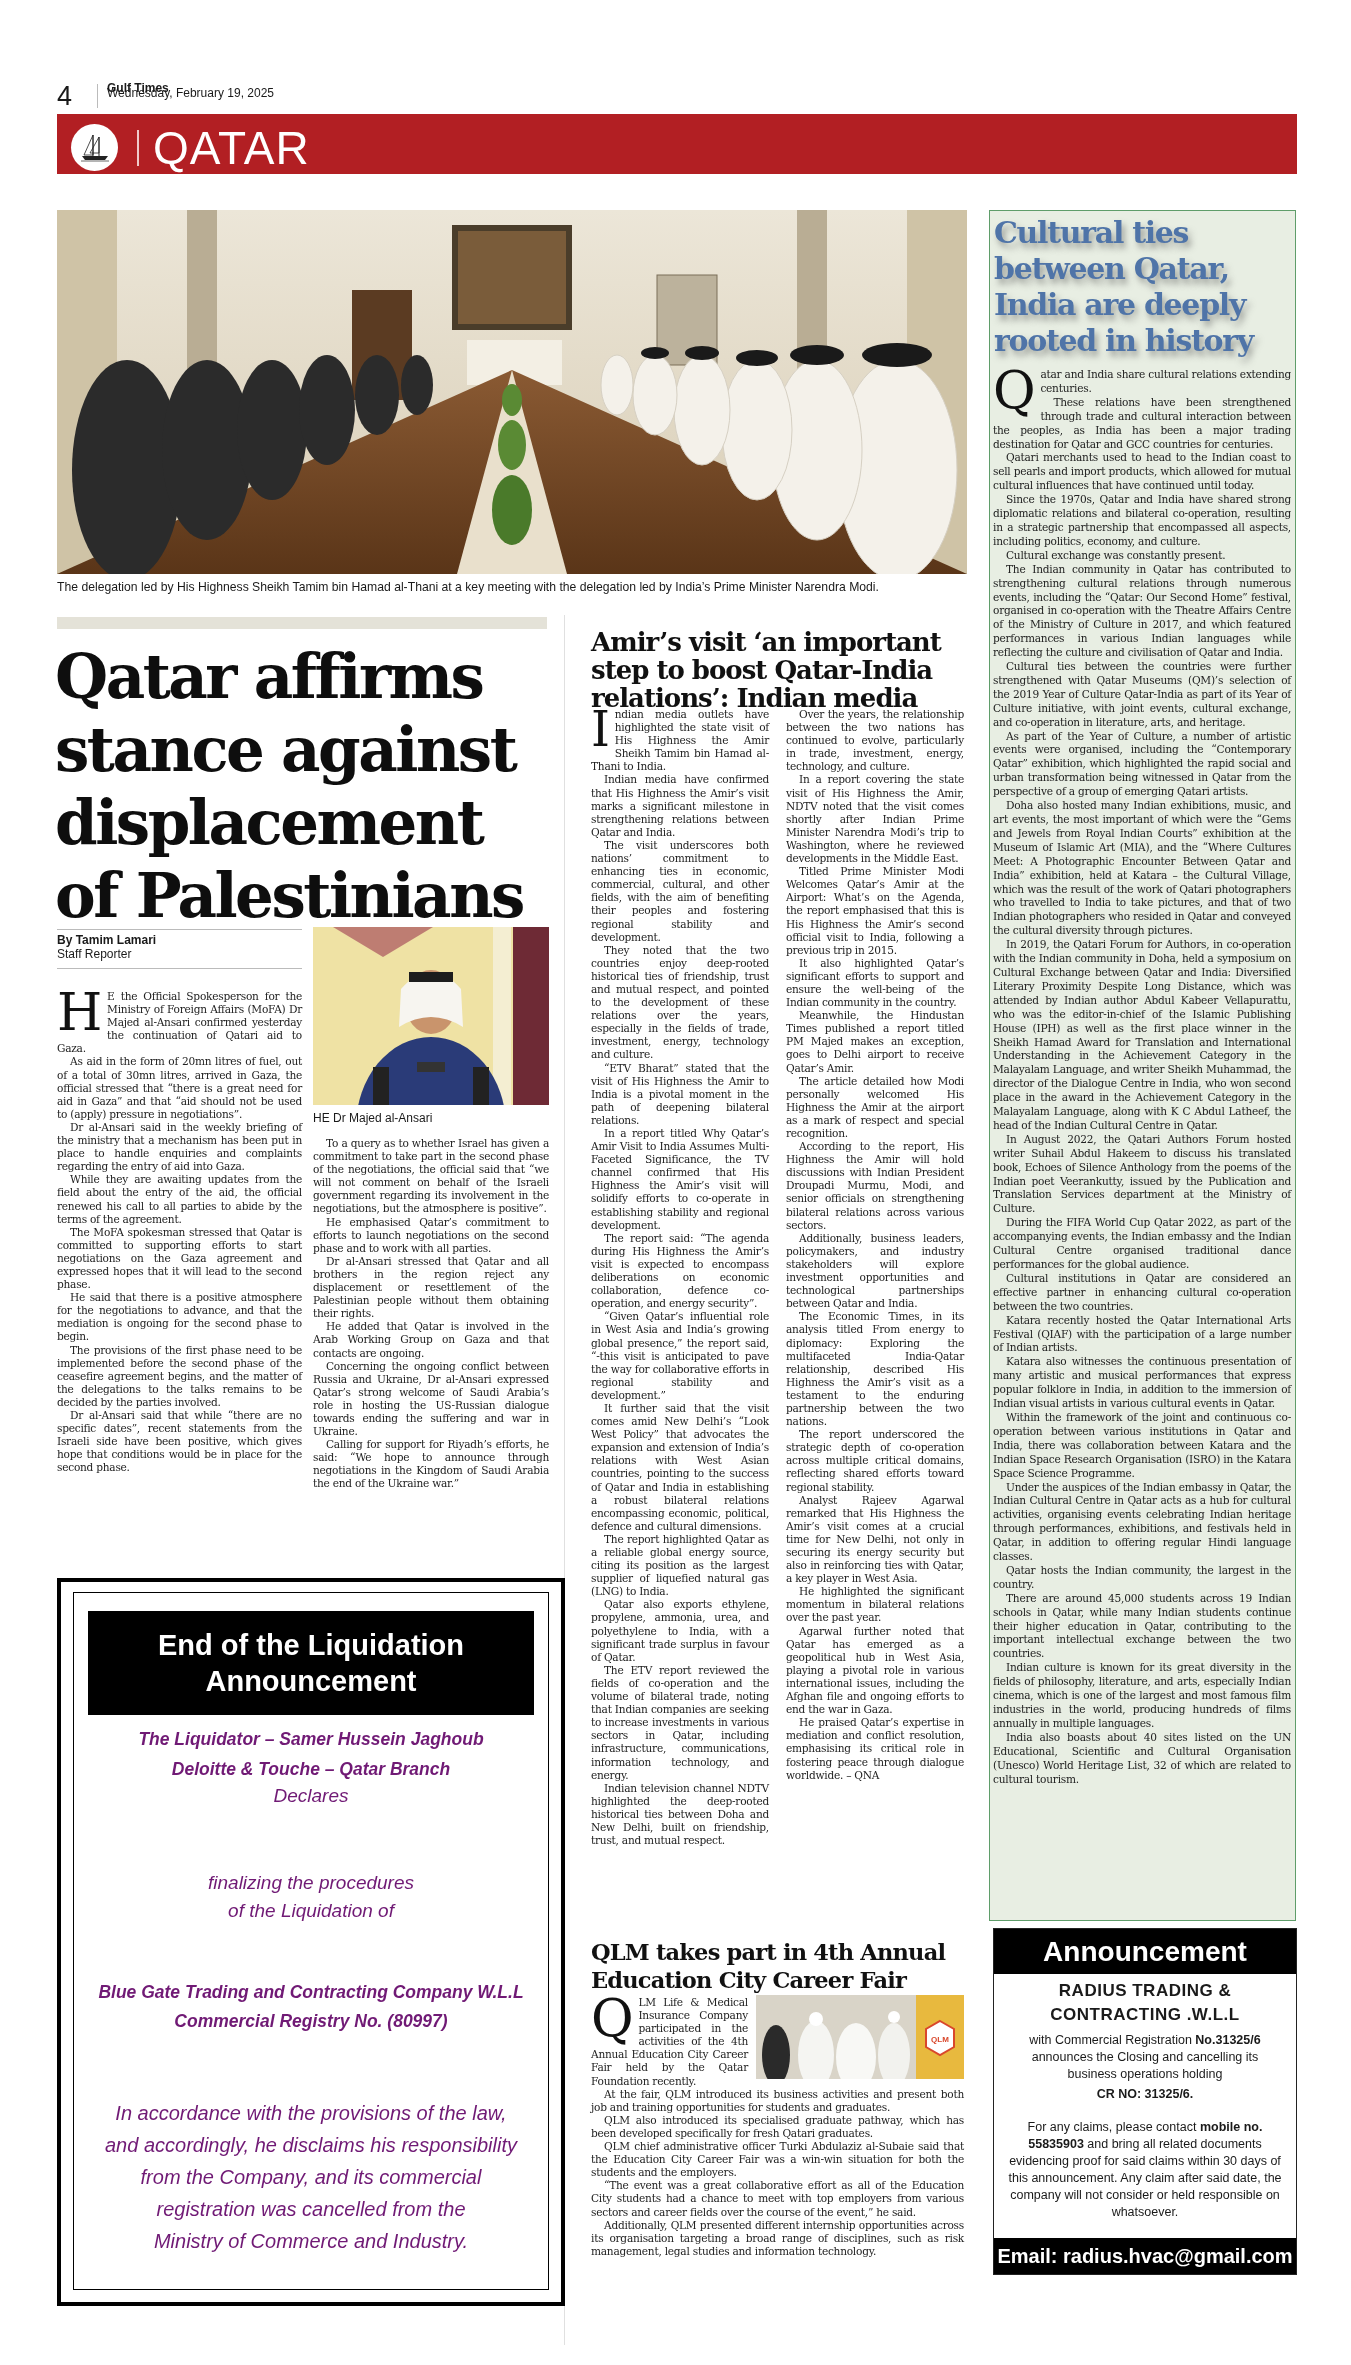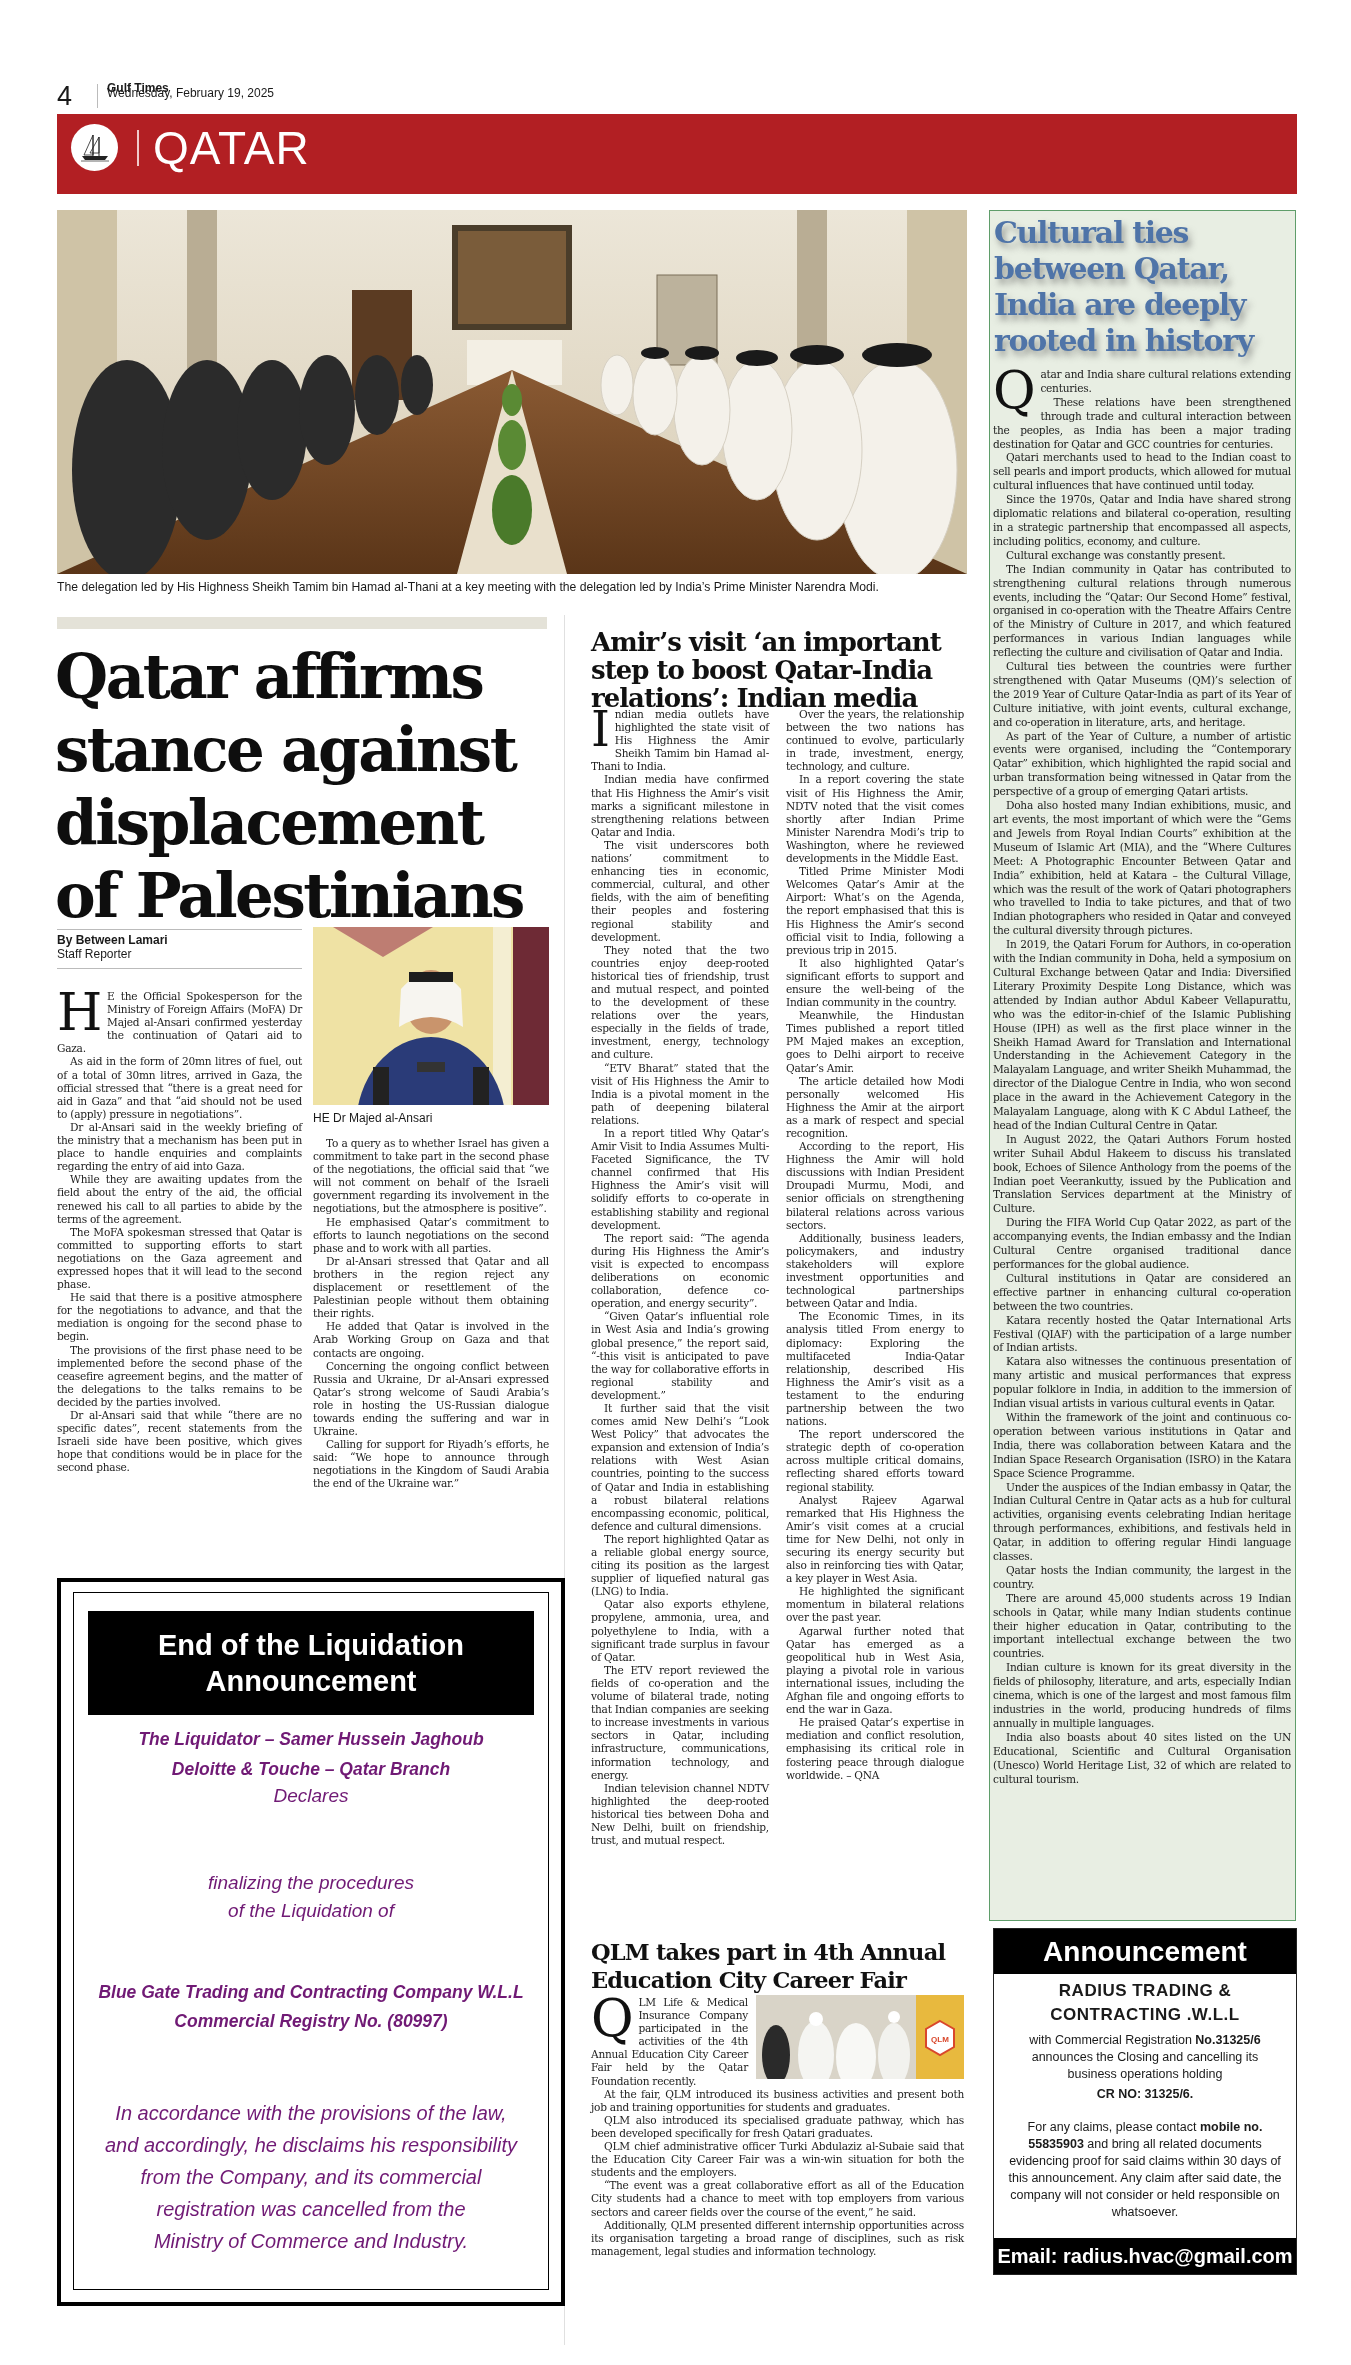--- a/index.html
+++ b/index.html
@@ -4,21 +4,21 @@
 <style>
   * { box-sizing: border-box; margin: 0; padding: 0; }
   body { width: 1351px; height: 2365px; background: #ffffff; font-family: "DejaVu Serif", serif; color: #1a1a1a; position: relative; overflow: hidden; }
   .abs { position: absolute; }
 
   
   .page-num { left: 57px; top: 82px; font-family: "Liberation Sans", sans-serif; font-size: 27px; line-height: 28px; }
   .masthead-sep { left: 97px; top: 84px; width: 1px; height: 24px; background: #bbb; }
   .pub-name { left: 107px; top: 82px; font-family: "Liberation Sans", sans-serif; font-weight: bold; font-size: 12px; line-height: 13px; }
   .pub-date { left: 107px; top: 87px; font-family: "Liberation Sans", sans-serif; font-size: 12px; line-height: 13px; text-align: center; }
-  .banner { left: 57px; top: 114px; width: 1240px; height: 80px; background: #b21f23; }
+  .banner { left: 57px; top: 114px; width: 1240px; height: 60px; background: #b21f23; }
   .banner-logo { position: absolute; left: 14px; top: 10px; width: 47px; height: 47px; border-radius: 50%; background: #fff; display: flex; align-items: center; justify-content: center; }
   .banner-sep { position: absolute; left: 80px; top: 16px; width: 2px; height: 36px; background: #f0c9ca; }
   .banner-title { position: absolute; left: 96px; top: 8px; font-family: "Liberation Sans", sans-serif; font-size: 46px; line-height: 52px; color: #fff; letter-spacing: 1px; font-weight: 300; }
 
   
   .main-photo { left: 57px; top: 210px; width: 910px; height: 364px; overflow: hidden; background: #d9cdb6; }
   .photo-caption { left: 57px; top: 580px; width: 920px; font-family: "Liberation Sans", sans-serif; font-size: 12.2px; line-height: 14px; }
 
   
   .grey-bar { left: 57px; top: 617px; width: 490px; height: 12px; background: #e4e2d8; }
@@ -147,21 +147,21 @@
       <ellipse cx="645" cy="143" rx="17" ry="7"></ellipse>
       <ellipse cx="598" cy="143" rx="14" ry="6"></ellipse>
     </g>
   </svg>
 </div>
 <div class="abs photo-caption">The delegation led by His Highness Sheikh Tamim bin Hamad al-Thani at a key meeting with the delegation led by India’s Prime Minister Narendra Modi.</div>
 
 <div class="abs grey-bar"></div>
 <h1 class="abs lead-headline">Qatar affirms stance against displacement of Palestinians</h1>
 <div class="abs byline-rule"></div>
-<div class="abs byline-name">By Between Lamari</div>
+<div class="abs byline-name">By Tamim Lamari</div>
 <div class="abs byline-role">Staff Reporter</div>
 <div class="abs byline-rule2"></div>
 
 <div class="abs person-photo">
   <svg width="236" height="178" viewBox="0 0 236 178">
     <rect width="236" height="178" fill="#efe2a4"></rect>
     <path d="M20 0 L70 30 L120 0 Z" fill="#9c3a52" opacity="0.6"></path>
     <rect x="200" y="0" width="36" height="178" fill="#6e2a35"></rect>
     <rect x="180" y="0" width="18" height="178" fill="#f4eed2"></rect>
     <ellipse cx="118" cy="200" rx="75" ry="90" fill="#2a3b78"></ellipse>

